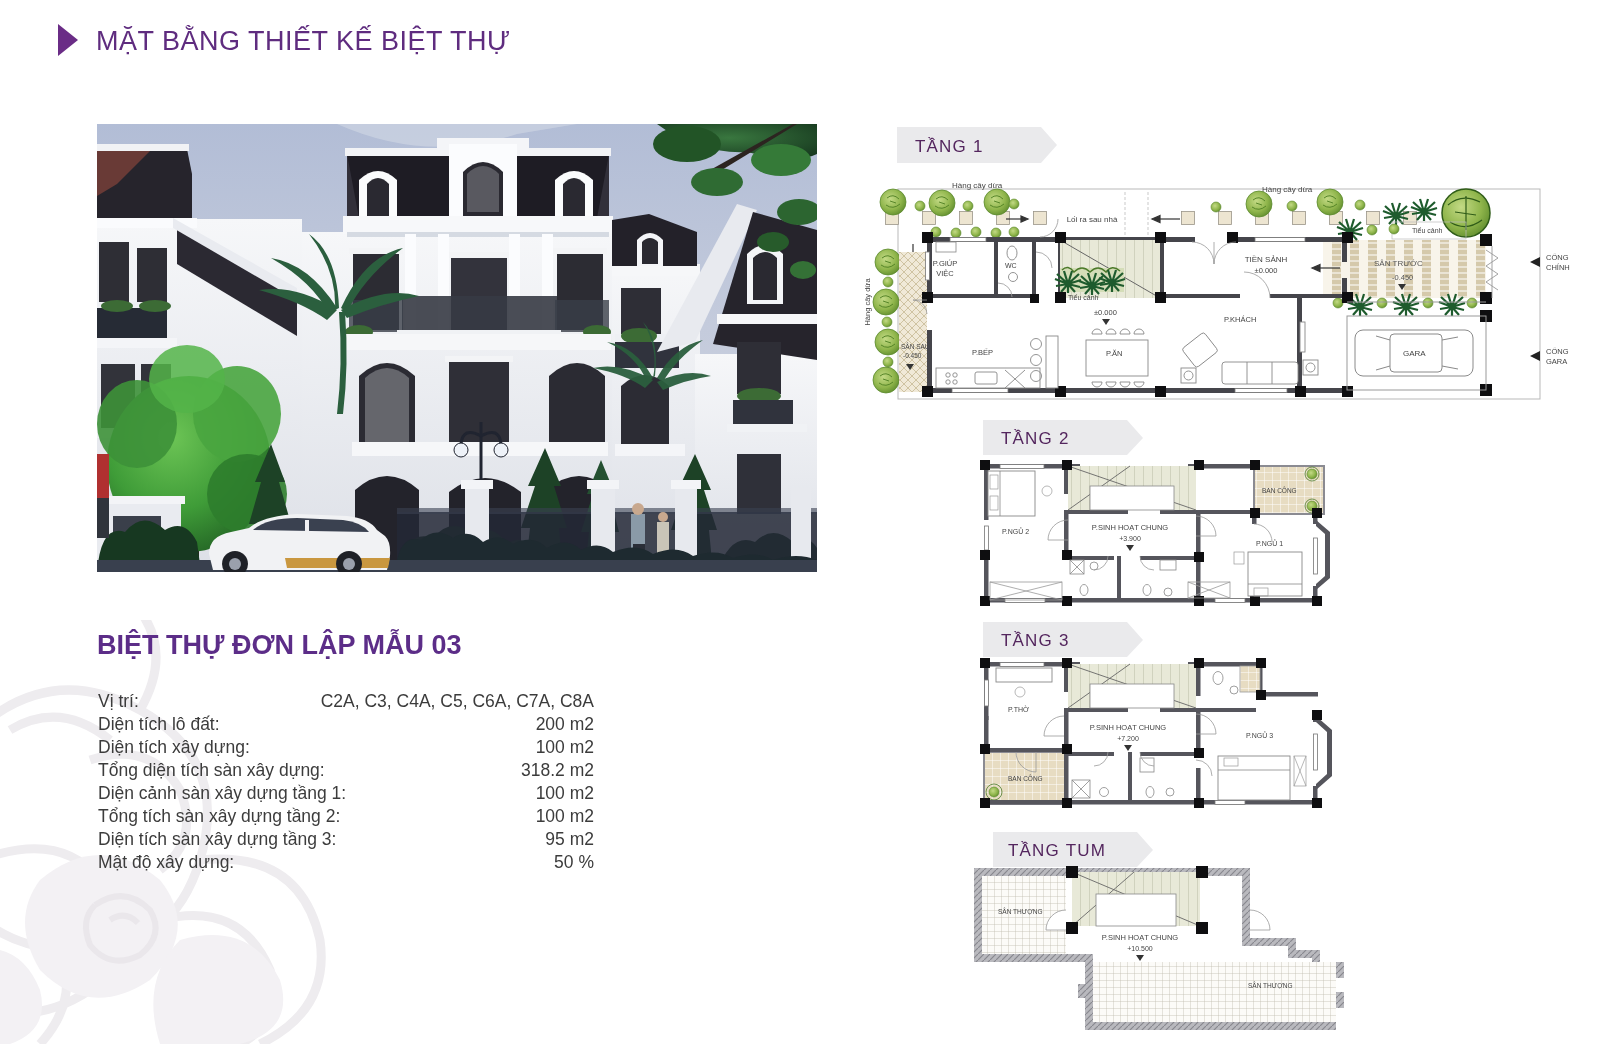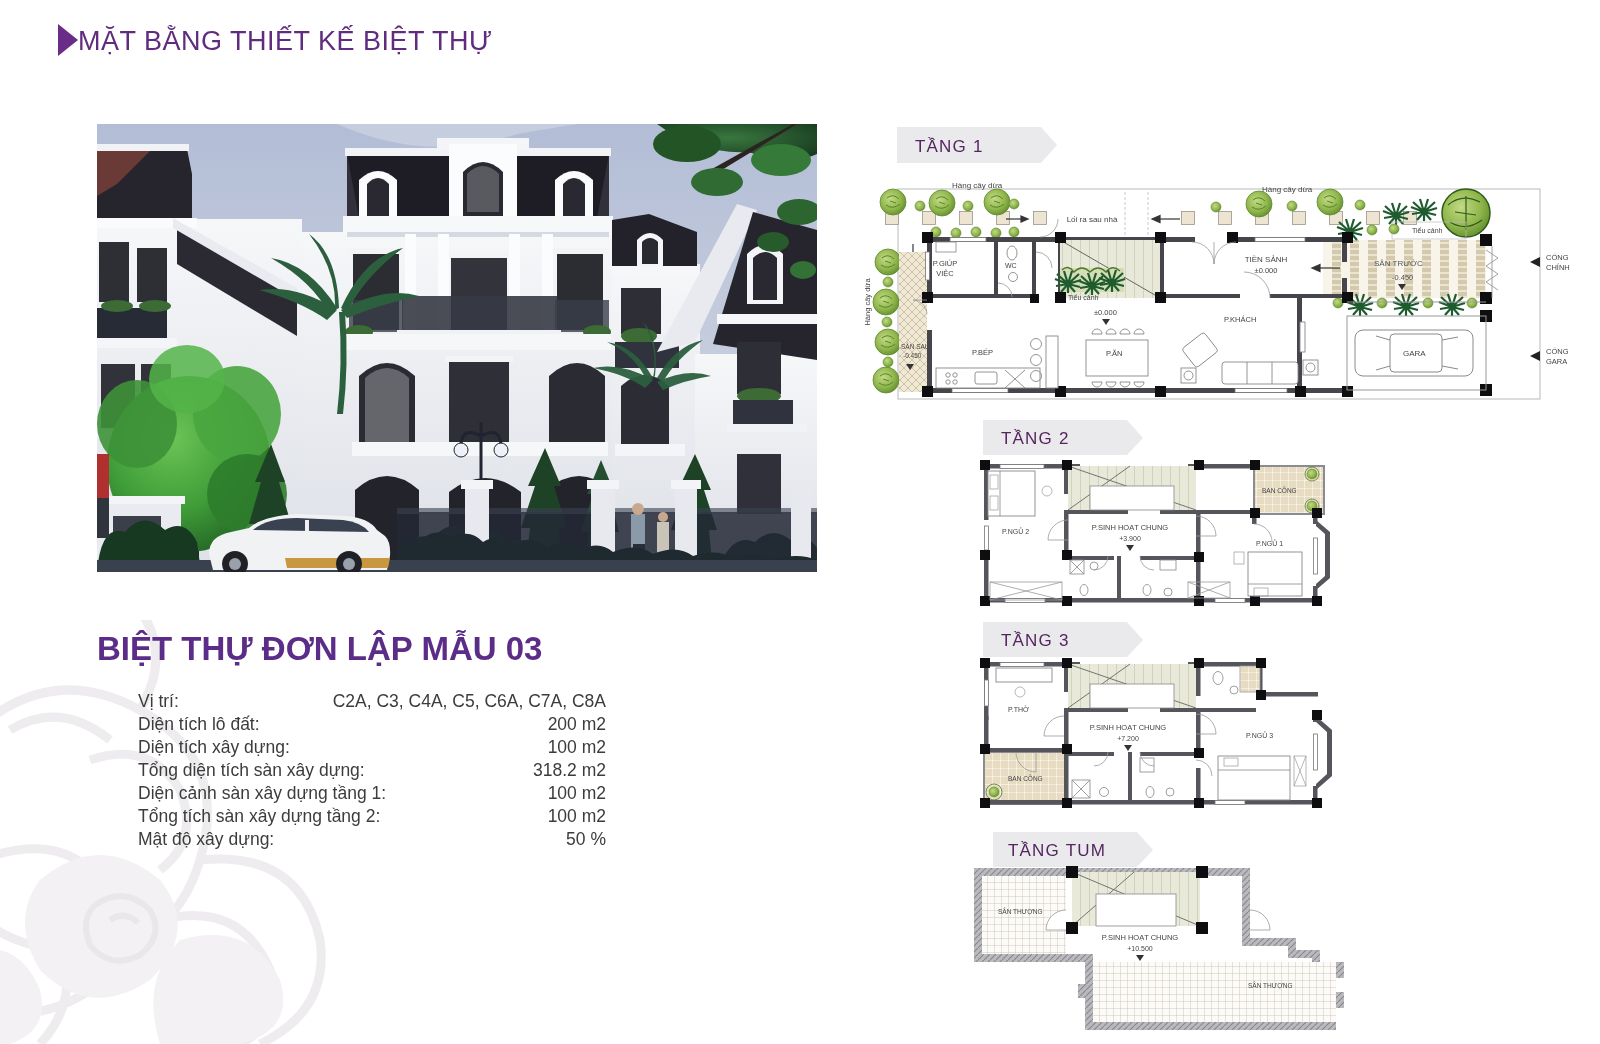--- a/index.html
+++ b/index.html
@@ -1,23 +1,23 @@
 <!DOCTYPE html>
 <html><head>
 <meta charset="utf-8">
 <style>
   html,body{margin:0;padding:0;}
   body{width:1600px;height:1044px;background:#ffffff;font-family:"Liberation Sans",sans-serif;position:relative;overflow:hidden;}
   .abs{position:absolute;}
-  #pgtitle{position:absolute;left:78px;top:26px;font-size:27px;color:#5f2c7f;letter-spacing:0.5px;font-weight:400;}
+  #pgtitle{position:absolute;left:96px;top:26px;font-size:27px;color:#5f2c7f;letter-spacing:0.5px;font-weight:400;}
   #tri{position:absolute;left:58px;top:24px;width:0;height:0;border-left:20px solid #6a2c86;border-top:16px solid transparent;border-bottom:16px solid transparent;}
-  #h2{position:absolute;left:97px;top:630px;font-size:33px;font-weight:bold;color:#5c2d88;letter-spacing:0px;text-align:center;}
+  #h2{position:absolute;left:97px;top:630px;font-size:27px;font-weight:bold;color:#5c2d88;letter-spacing:0px;text-align:center;}
   #specs{position:absolute;left:98px;top:690px;width:508px;font-size:17.5px;color:#3c3c3c;}
-  #specs .row{height:23px;line-height:23px;position:relative;margin-left:40px;}
-  #specs .v{position:absolute;right:0;top:0;}
+  #specs .row{height:23px;line-height:23px;position:relative;}
+  #specs .v{position:absolute;right:12px;top:0;}
 </style>
 </head>
 <body>
 
 <svg class="abs" style="left:0;top:620px" width="380" height="424" viewBox="0 0 380 424">
   <g fill="none" stroke="#eeecef" stroke-width="9">
     <path d="M-60 150 Q30 30 140 90 Q230 140 200 240 Q170 340 60 330 Q-40 320 -60 220"></path>
     <path d="M140 90 Q180 20 120 -30"></path>
     <path d="M200 240 Q300 230 320 320 Q330 390 260 424"></path>
     <path d="M60 330 Q80 380 40 424"></path>
@@ -43,20 +43,21 @@
 
 <div id="h2">BIỆT THỰ ĐƠN LẬP MẪU 03</div>
 
 <div id="specs">
   <div class="row"><span>Vị trí:</span><span class="v">C2A, C3, C4A, C5, C6A, C7A, C8A</span></div>
   <div class="row"><span>Diện tích lô đất:</span><span class="v">200 m2</span></div>
   <div class="row"><span>Diện tích xây dựng:</span><span class="v">100 m2</span></div>
   <div class="row"><span>Tổng diện tích sàn xây dựng:</span><span class="v">318.2 m2</span></div>
   <div class="row"><span>Diện cảnh sàn xây dựng tầng 1:</span><span class="v">100 m2</span></div>
   <div class="row"><span>Tổng tích sàn xây dựng tầng 2:</span><span class="v">100 m2</span></div>
+  <div class="row"><span>Diện tích sàn xây dựng tầng 3:</span><span class="v">95 m2</span></div>
   <div class="row"><span>Mật độ xây dựng:</span><span class="v">50 %</span></div>
 </div>
 
 <svg class="abs" style="left:97px;top:124px" width="720" height="448" viewBox="0 0 720 448">
   <defs>
     <linearGradient id="sky" x1="0" y1="0" x2="0" y2="1">
       <stop offset="0" stop-color="#b2bdd6"></stop>
         <stop offset="0.45" stop-color="#c4cbdc"></stop>
         <stop offset="1" stop-color="#ced4e0"></stop>
     </linearGradient>

